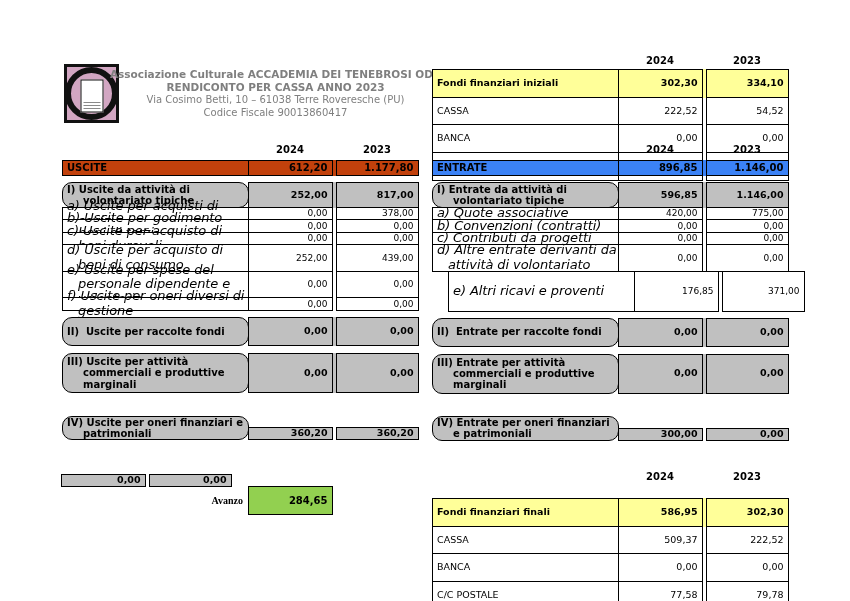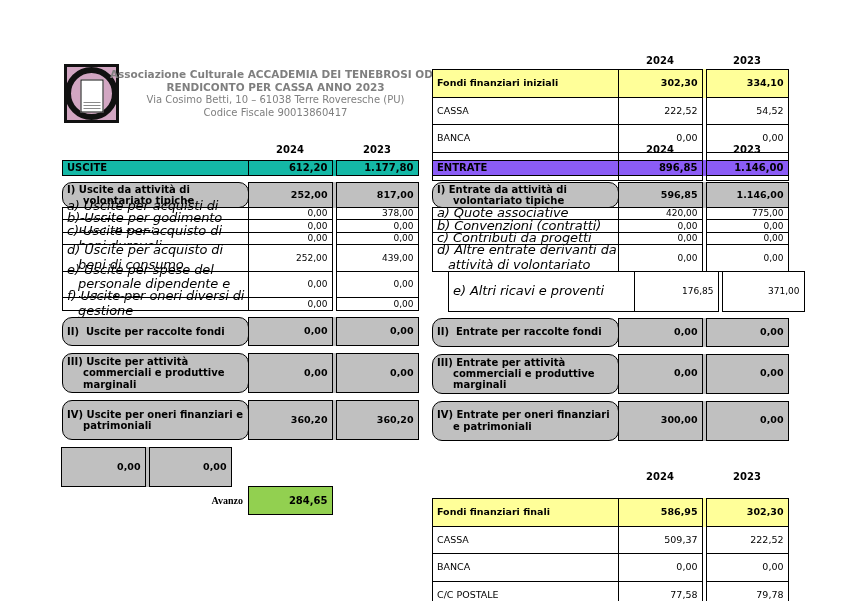--- a/index.html
+++ b/index.html
@@ -26,29 +26,29 @@
   .c{box-sizing:border-box;border:1.5px solid #000;display:flex;align-items:center;background:#fff;
      font-size:9.5px;line-height:1.12;}
   .lbl{width:187px;padding-left:4px;}
   .n1{width:85px;margin-left:-1.5px;}
   .n2{width:83px;}
   .gapc{width:3px;border:none;background:transparent;}
   .num{justify-content:flex-end;padding-right:4px;font-variant-numeric:tabular-nums;}
   .nob{border:none;background:transparent;}
 
   .r14{height:14px;} .r15{height:29px;} .r16{height:16px;} .r26{height:26px;}
-  .r27{height:28px;} .r29{height:40px;} .r40{height:40px;} .r41{height:41px;padding-left:16px;}
+  .r27{height:28px;} .r29{height:40px;align-items:flex-end;} .r40{height:40px;} .r41{height:41px;padding-left:16px;}
   .mt3{margin-top:3px;} .mt6{margin-top:6px;} .mt7{margin-top:7px;} .mt1{margin-top:1px;} .mt2{margin-top:14px;}
 
   .yr{justify-content:center;font-weight:bold;font-size:10px;}
 
   
   .sum .c{font-weight:bold;font-size:10px;}
-  .band-uscite .c{background:#14b8a6;text-align:right;}
-  .band-entrate .c{background:#8b5cf6;}
+  .band-uscite .c{background:#c2410c;text-align:right;}
+  .band-entrate .c{background:#3b82f6;}
   .yel .c{background:#ffff99;font-weight:bold;}
   .yel .lbl{font-size:9.5px;}
   .sec .c{background:#c0c0c0;font-weight:bold;}
   .sec .lbl{font-size:10px;padding-left:20px;text-indent:-16px;white-space:pre-wrap;border-radius:10px;}
   .sec .num{font-size:9.5px;}
   .it .lbl{font-style:italic;font-size:13px;letter-spacing:-0.1px;padding-left:15px;text-indent:-11px;}
   .it .num{font-size:9px;}
   .plain .c{font-weight:normal;}
 
   

